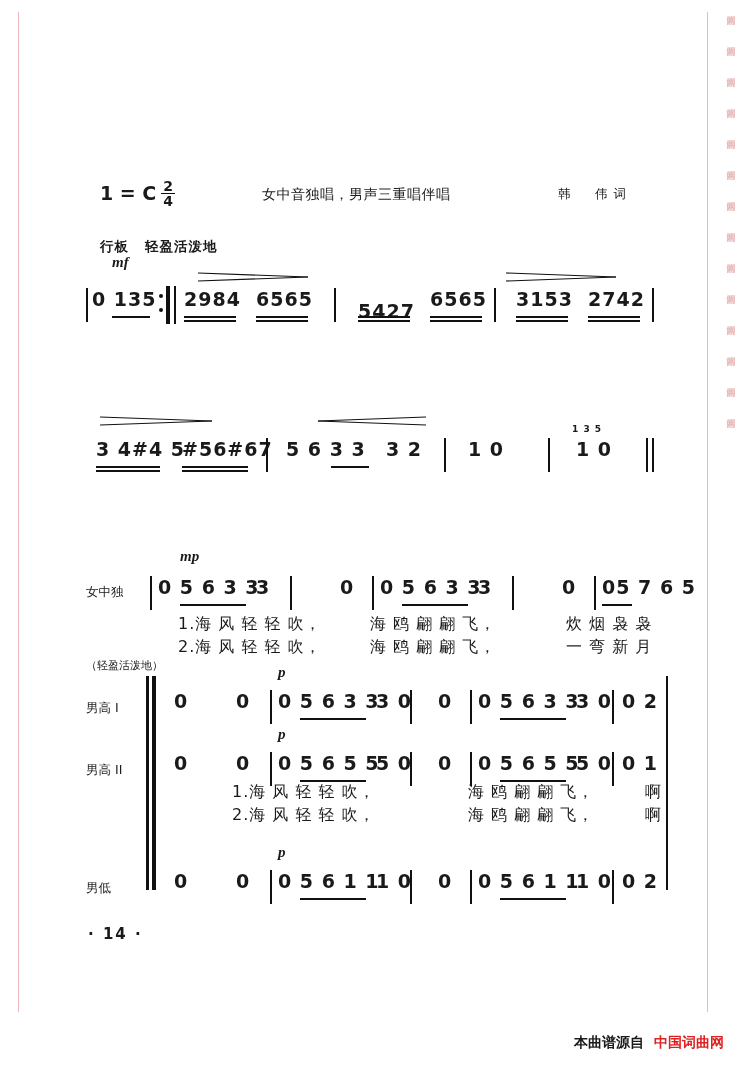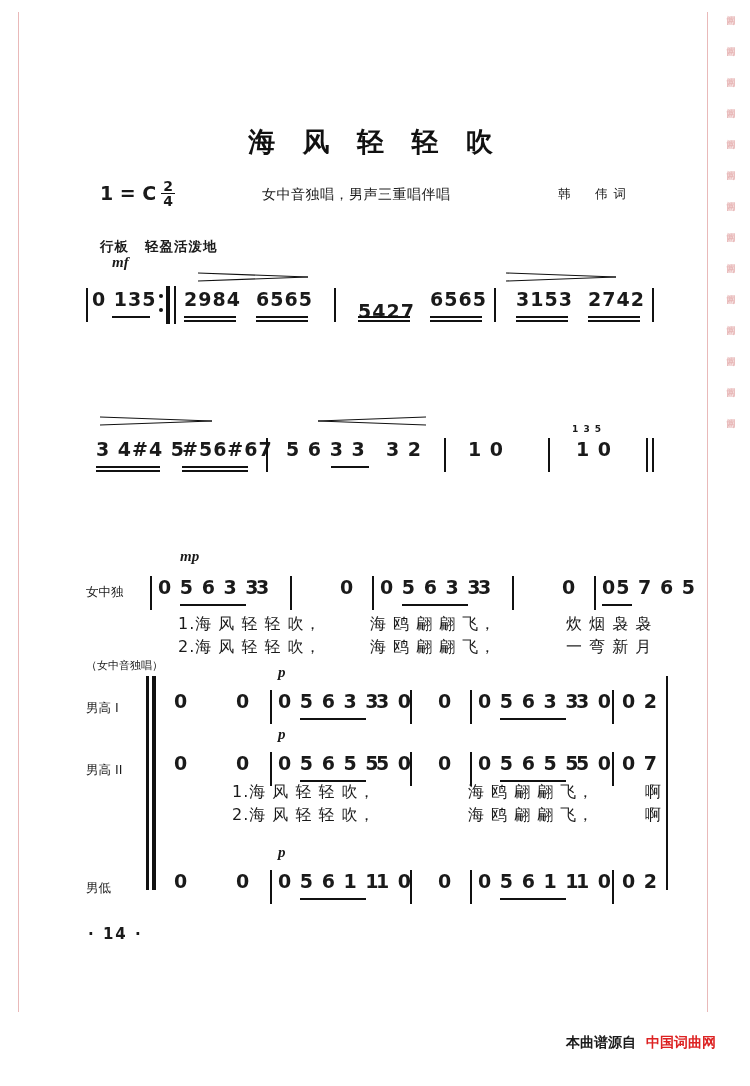--- a/index.html
+++ b/index.html
@@ -167,21 +167,21 @@
     position: absolute;
     left: 88px;
     top: 925px;
     font-family: "DejaVu Sans", sans-serif;
     font-size: 15px;
     font-weight: bold;
     letter-spacing: 2px;
   }
   .footer {
     position: absolute;
-    right: 34px;
+    right: 26px;
     bottom: 34px;
     font-family: "DejaVu Sans", sans-serif;
     font-size: 14px;
     font-weight: bold;
     white-space: nowrap;
   }
   .footer .brand { color: #d22; margin-left: 10px; }
   .smallnote {
     position: absolute;
     font-family: "DejaVu Sans", sans-serif;
@@ -213,21 +213,20 @@
     <div class="watermark">词曲网</div>
     <div class="watermark">词曲网</div>
     <div class="watermark">词曲网</div>
     <div class="watermark">词曲网</div>
     <div class="watermark">词曲网</div>
     <div class="watermark">词曲网</div>
     <div class="watermark">词曲网</div>
     <div class="watermark">词曲网</div>
   </div>
 
-  <div class="title">海 风 轻 轻 吹</div>
 
   <div class="keysig">
     <span>1 = C</span>
     <span class="frac">
       <span class="num">2</span>
       <span class="den">4</span>
     </span>
   </div>
 
   <div class="voicing">女中音独唱，男声三重唱伴唱</div>
@@ -375,21 +374,21 @@
   </div>
   <div class="lyric" style="left:370px; top:614px;">海 鸥 翩 翩 飞，</div>
   <div class="lyric" style="left:566px; top:614px;">炊 烟 袅 袅</div>
 
   <div class="lyric" style="left:178px; top:637px;">
     <span>2.</span><span>海 风 轻 轻 吹，</span>
   </div>
   <div class="lyric" style="left:370px; top:637px;">海 鸥 翩 翩 飞，</div>
   <div class="lyric" style="left:566px; top:637px;">一 弯 新 月</div>
 
-  <div class="smallnote" style="left:86px; top:658px;">（女中音独唱）</div>
+  <div class="smallnote" style="left:86px; top:658px;">（轻盈活泼地）</div>
 
   <div class="thickbar" style="left:152px; top:676px; height:214px;"></div>
   <div style="position:absolute; left:146px; top:676px; width:3px; height:214px; background:#111;"></div>
 
   <div class="partlabel" style="left:86px; top:700px;">男高 I</div>
   <div class="dyn" style="position:absolute; left:278px; top:664px;">p</div>
 
   <div class="sys" style="left:160px; top:676px; width:510px; height:50px;">
     <div class="notes" style="position:absolute; left:14px; top:14px;">0</div>
     <div class="notes" style="position:absolute; left:76px; top:14px;">0</div>
@@ -417,21 +416,21 @@
     <div class="notes" style="position:absolute; left:118px; top:14px;">0 5 6  5 5</div>
     <div class="beam" style="left:140px; top:42px; width:66px;"></div>
     <div class="notes" style="position:absolute; left:216px; top:14px;">5 0</div>
     <div class="barline" style="left:250px; top:14px; height:34px;"></div>
     <div class="notes" style="position:absolute; left:278px; top:14px;">0</div>
     <div class="barline" style="left:310px; top:14px; height:34px;"></div>
     <div class="notes" style="position:absolute; left:318px; top:14px;">0 5 6  5 5</div>
     <div class="beam" style="left:340px; top:42px; width:66px;"></div>
     <div class="notes" style="position:absolute; left:416px; top:14px;">5 0</div>
     <div class="barline" style="left:452px; top:14px; height:34px;"></div>
-    <div class="notes" style="position:absolute; left:462px; top:14px;">0 7</div>
+    <div class="notes" style="position:absolute; left:462px; top:14px;">0 1</div>
   </div>
 
   <div class="lyric" style="left:232px; top:782px;">
     <span>1.</span><span>海 风 轻 轻 吹，</span>
   </div>
   <div class="lyric" style="left:468px; top:782px;">海 鸥 翩 翩 飞，</div>
   <div class="lyric" style="left:645px; top:782px;">啊</div>
 
   <div class="lyric" style="left:232px; top:805px;">
     <span>2.</span><span>海 风 轻 轻 吹，</span>

